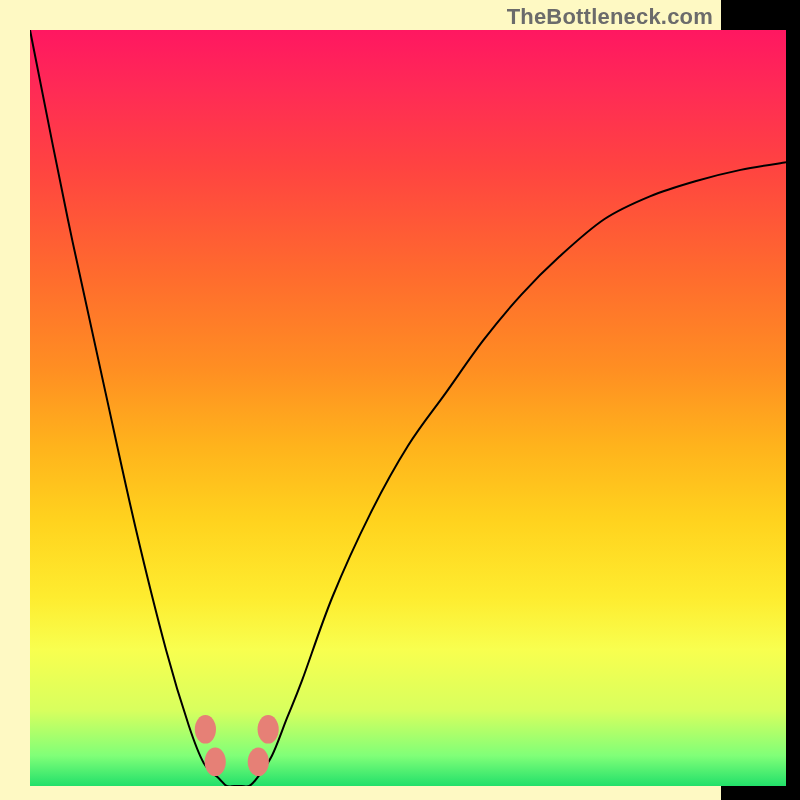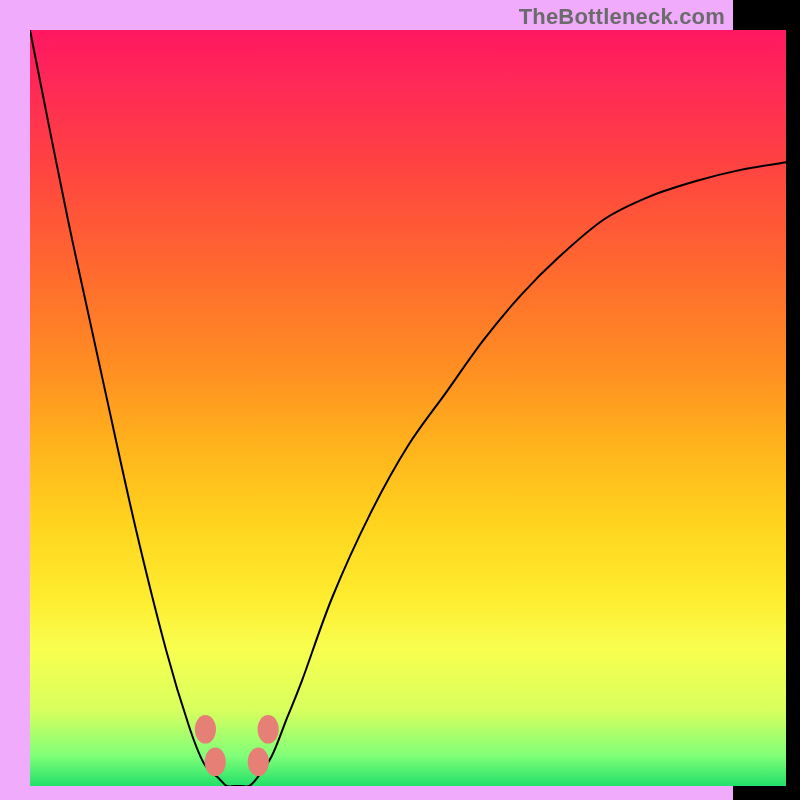--- a/index.html
+++ b/index.html
@@ -8,22 +8,21 @@
     width: 800px;
     height: 800px;
     background: #000000;
     overflow: hidden;
     font-family: Arial, Helvetica, sans-serif;
   }
   .frame {
     position: relative;
     width: 721px;
     height: 800px;
-    background: #f0abfc;
-    padding-left: 12px;
+    background: #fef9c3;
   }
   .watermark {
     position: absolute;
     top: 4px;
     right: 8px;
     color: #6b6b6b;
     font-size: 22px;
     font-weight: 600;
     letter-spacing: 0.2px;
     user-select: none;

